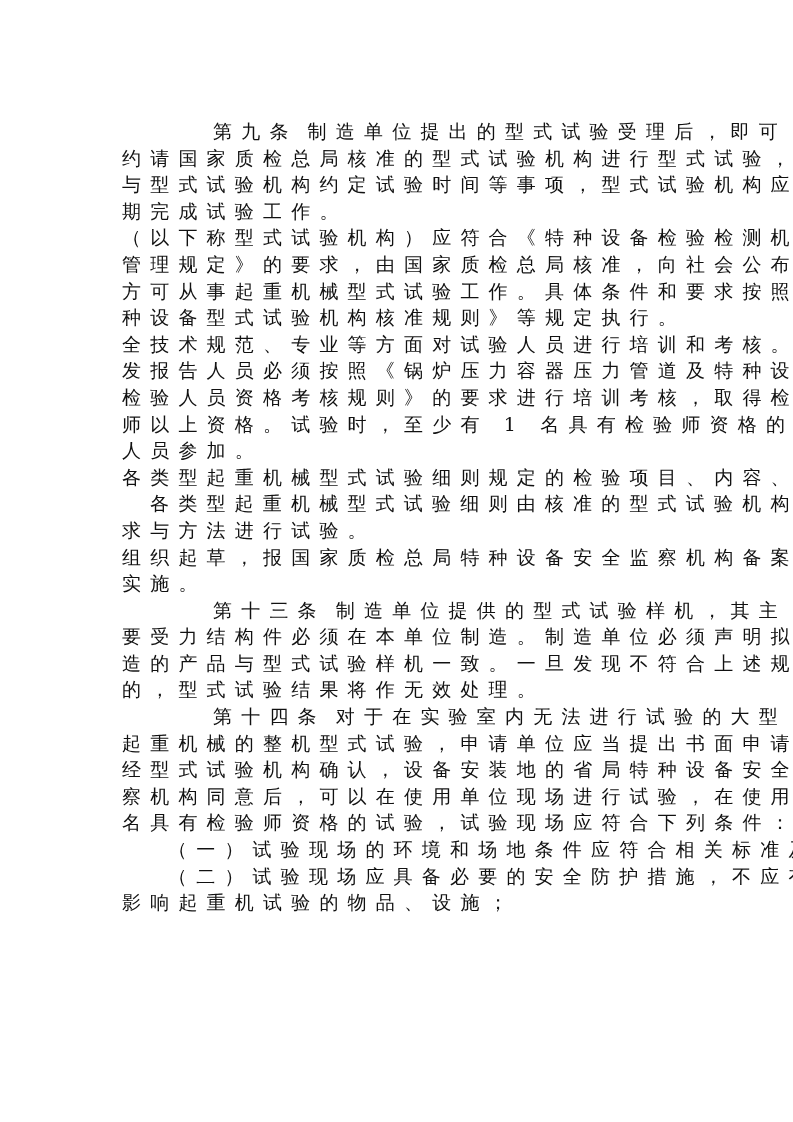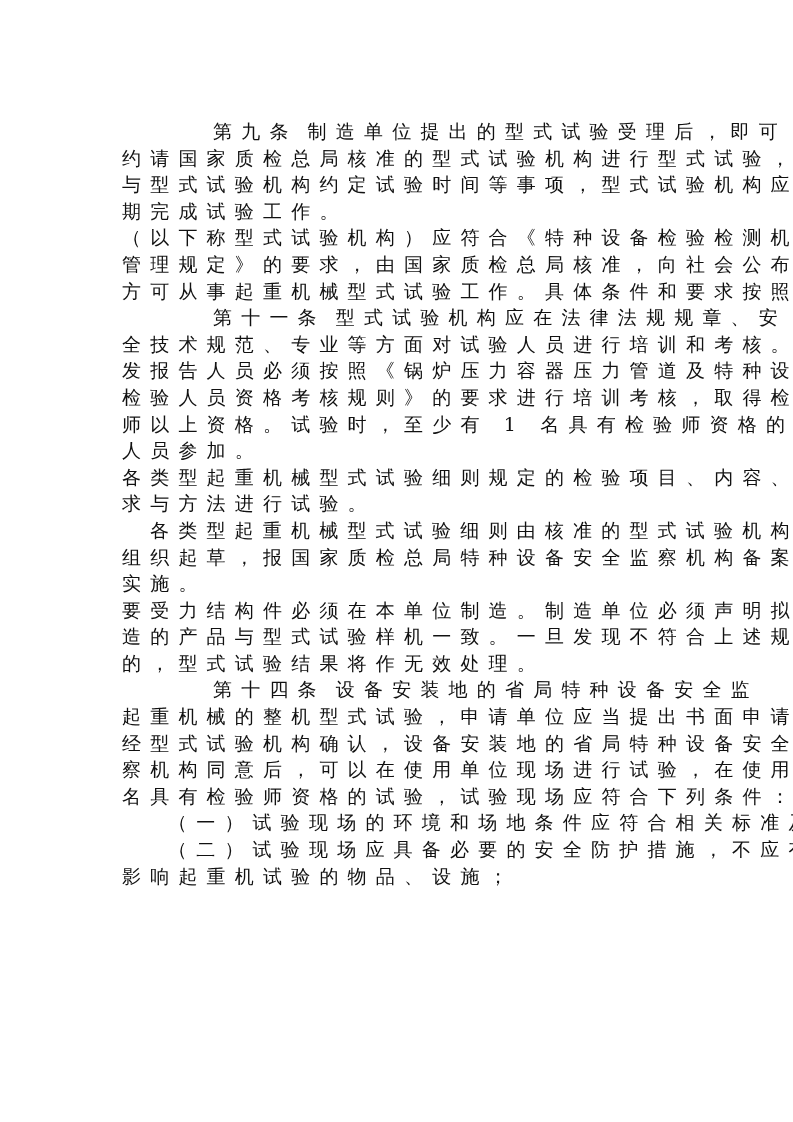--- a/index.html
+++ b/index.html
@@ -54,47 +54,48 @@
       <div class="line indent-art"><span class="art-num">第九条</span><span class="art-gap"></span><span>制造单位提出的型式试验受理后，即可</span></div>
       <div class="line">约请国家质检总局核准的型式试验机构进行型式试验，并</div>
       <div class="line">与型式试验机构约定试验时间等事项，型式试验机构应按</div>
       <div class="line">期完成试验工作。</div>
     </div>
 
     <div>
       <div class="line">（以下称型式试验机构）应符合《特种设备检验检测机构</div>
       <div class="line">管理规定》的要求，由国家质检总局核准，向社会公布后，</div>
       <div class="line">方可从事起重机械型式试验工作。具体条件和要求按照《特</div>
+      <div class="line">种设备型式试验机构核准规则》等规定执行。</div>
     </div>
 
     <div>
-      <div class="line indent-art"><span class="art-num">第十一条</span><span class="art-gap"></span><span>型式试验机构应在法律法规规章、安</span></div>
       <div class="line">全技术规范、专业等方面对试验人员进行培训和考核。签</div>
       <div class="line">发报告人员必须按照《锅炉压力容器压力管道及特种设备</div>
       <div class="line">检验人员资格考核规则》的要求进行培训考核，取得检验</div>
       <div class="line">师以上资格。试验时，至少有 1 名具有检验师资格的试验</div>
       <div class="line">人员参加。</div>
     </div>
 
     <div>
       <div class="line">各类型起重机械型式试验细则规定的检验项目、内容、要</div>
+      <div class="line indent-2">各类型起重机械型式试验细则由核准的型式试验机构</div>
       <div class="line">求与方法进行试验。</div>
-      <div class="line indent-2">各类型起重机械型式试验细则由核准的型式试验机构</div>
       <div class="line">组织起草，报国家质检总局特种设备安全监察机构备案后</div>
       <div class="line">实施。</div>
     </div>
 
     <div>
+      <div class="line indent-art"><span class="art-num">第十三条</span><span class="art-gap"></span><span>制造单位提供的型式试验样机，其主</span></div>
       <div class="line">要受力结构件必须在本单位制造。制造单位必须声明拟制</div>
       <div class="line">造的产品与型式试验样机一致。一旦发现不符合上述规定</div>
       <div class="line">的，型式试验结果将作无效处理。</div>
     </div>
 
     <div>
-      <div class="line indent-art"><span class="art-num">第十四条</span><span class="art-gap"></span><span>设备安装地的省局特种设备安全监</span></div>
+      <div class="line indent-art"><span class="art-num">第十四条</span><span class="art-gap"></span><span>对于在实验室内无法进行试验的大型</span></div>
       <div class="line">起重机械的整机型式试验，申请单位应当提出书面申请，</div>
       <div class="line">经型式试验机构确认，设备安装地的省局特种设备安全监</div>
       <div class="line">察机构同意后，可以在使用单位现场进行试验，在使用单</div>
       <div class="line">名具有检验师资格的试验，试验现场应符合下列条件：</div>
 
       <div>
         <div class="line indent-3">（一）试验现场的环境和场地条件应符合相关标准及</div>
       </div>
       <div>
         <div class="line indent-3">（二）试验现场应具备必要的安全防护措施，不应有</div>

